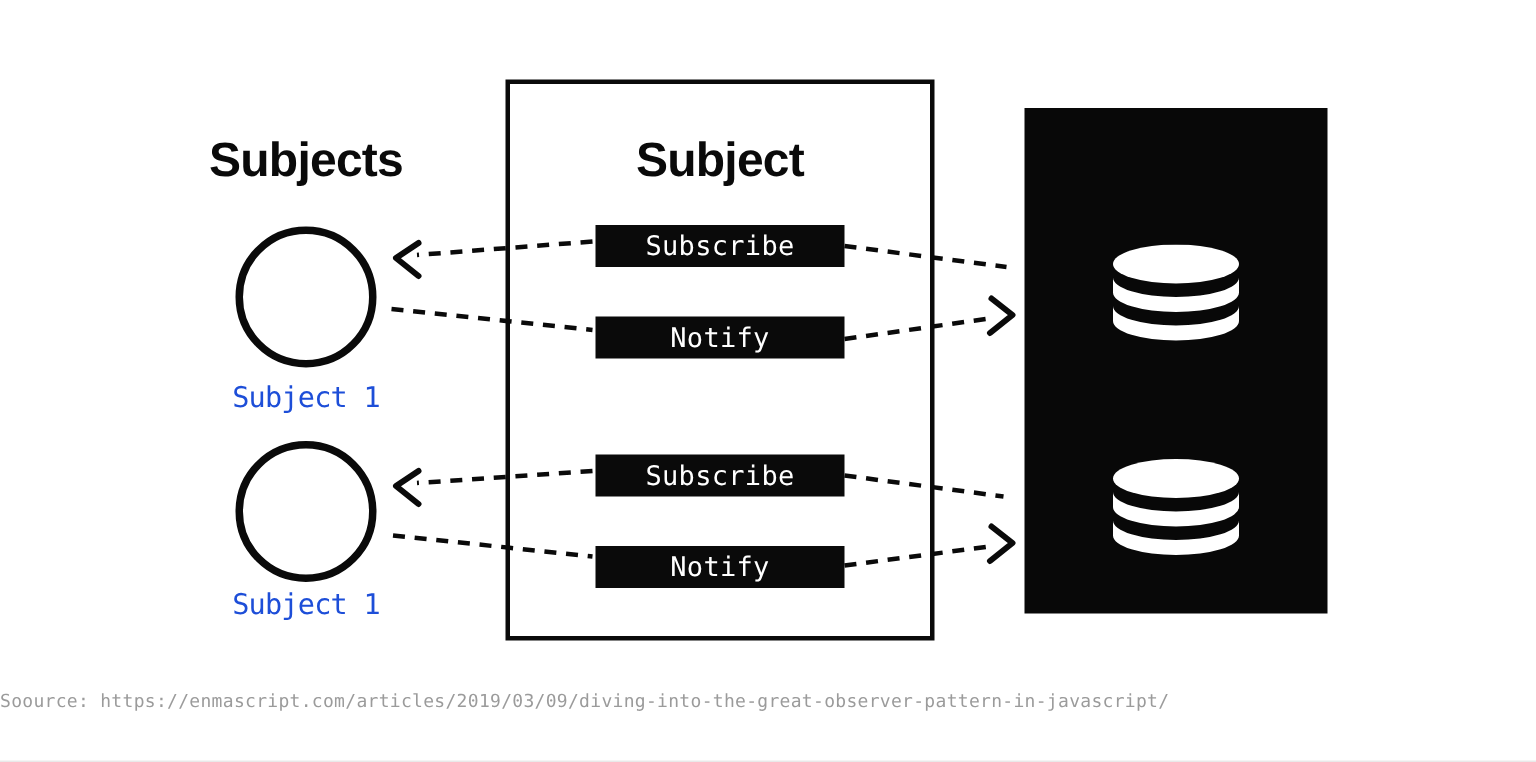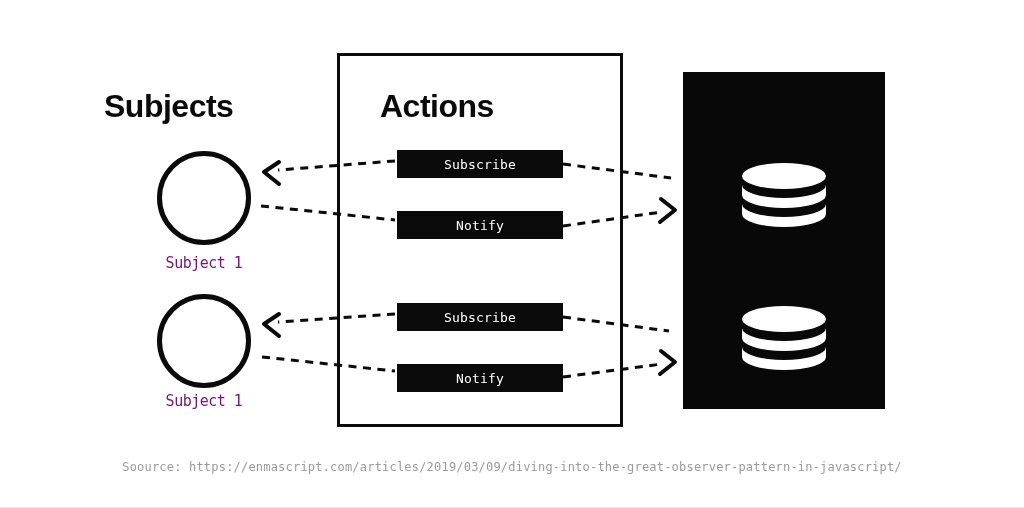--- a/index.html
+++ b/index.html
@@ -8,21 +8,21 @@
     width: 1024px;
     height: 508px;
     background: #ffffff;
     overflow: hidden;
     font-family: "DejaVu Sans Mono", "Liberation Mono", monospace;
     color: #0a0a0a;
     border-bottom: 1px solid #e9e9e9;
     box-sizing: border-box;
   }
 
-  .heading { position: absolute; text-align: left; line-height: 1; white-space: nowrap; }
+  .heading { position: absolute; text-align: center; line-height: 1; white-space: nowrap; }
   .sans {
     font-family: "Liberation Sans", "DejaVu Sans", sans-serif;
     font-weight: 800;
     font-size: 32px;
     letter-spacing: -0.5px;
     color: #0a0a0a;
   }
   .slab {
     font-family: "DejaVu Serif", "Liberation Serif", serif;
     font-weight: 700;
@@ -57,34 +57,34 @@
     border-radius: 50%;
     background: #ffffff;
   }
   #circle-1 { top: 151px; }
   #circle-2 { top: 294px; }
 
   .subj-label {
     position: absolute;
     left: 104px; width: 200px;
     text-align: center;
-    font-size: 15px;
+    font-size: 19px;
     letter-spacing: -0.5px;
-    color: #701a75;
+    color: #1d4ed8;
   }
   #label-1 { top: 254px; }
   #label-2 { top: 392px; }
 
   .action-btn {
     position: absolute;
     left: 397px;
     width: 166px; height: 28px;
     background: #0a0a0a;
     color: #ffffff;
-    font-size: 13px;
+    font-size: 18px;
     letter-spacing: 0.2px;
     display: flex;
     align-items: center;
     justify-content: center;
   }
   #btn-sub-1 { top: 150px; }
   #btn-not-1 { top: 211px; }
   #btn-sub-2 { top: 303px; }
   #btn-not-2 { top: 364px; }
 
@@ -98,36 +98,35 @@
     width: 1024px; height: 508px;
     pointer-events: none;
   }
   .dash   { stroke: #0a0a0a; stroke-width: 3; fill: none; stroke-dasharray: 8 6.5; }
   .ahead  { stroke: #0a0a0a; stroke-width: 4; fill: none; stroke-linecap: round; stroke-linejoin: round; }
 
   .source {
     position: absolute;
     left: 0; top: 460px;
     width: 1024px;
-    text-align: center;
     font-size: 12px;
     letter-spacing: 0.2px;
     color: #9b9b9b;
     white-space: nowrap;
   }
 </style>
 </head>
 <body>
 
 <div class="stage">
 
   <div class="heading sans" id="h-subjects">Subjects</div>
 
   <div class="actions-box"></div>
-  <div class="heading sans" id="h-actions">Actions</div>
+  <div class="heading sans" id="h-actions">Subject</div>
 
   <div class="observers-box"></div>
 
   <div class="circle" id="circle-1"></div>
   <div class="subj-label" id="label-1">Subject 1</div>
   <div class="circle" id="circle-2"></div>
   <div class="subj-label" id="label-2">Subject 1</div>
 
   <div class="action-btn" id="btn-sub-1">Subscribe</div>
   <div class="action-btn" id="btn-not-1">Notify</div>

